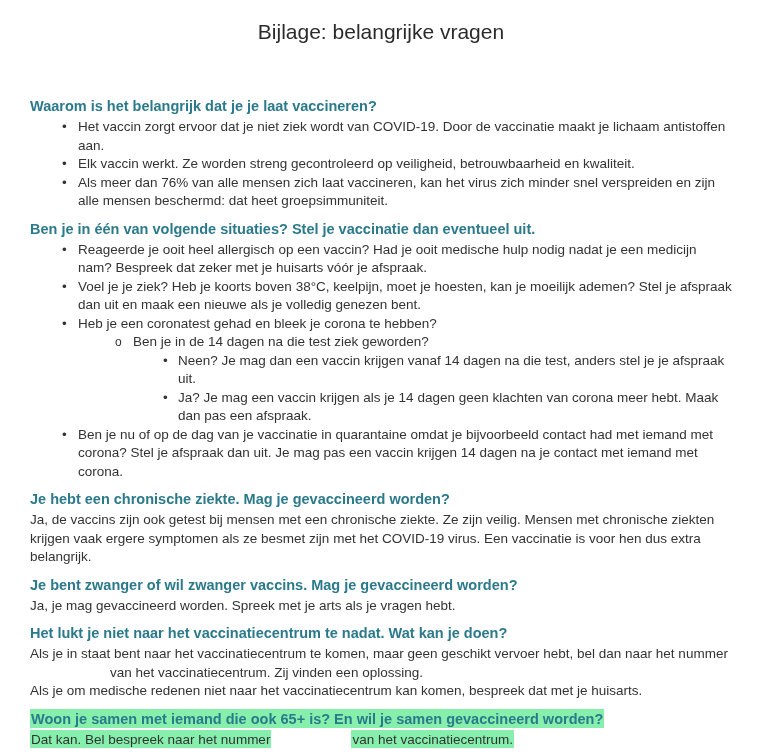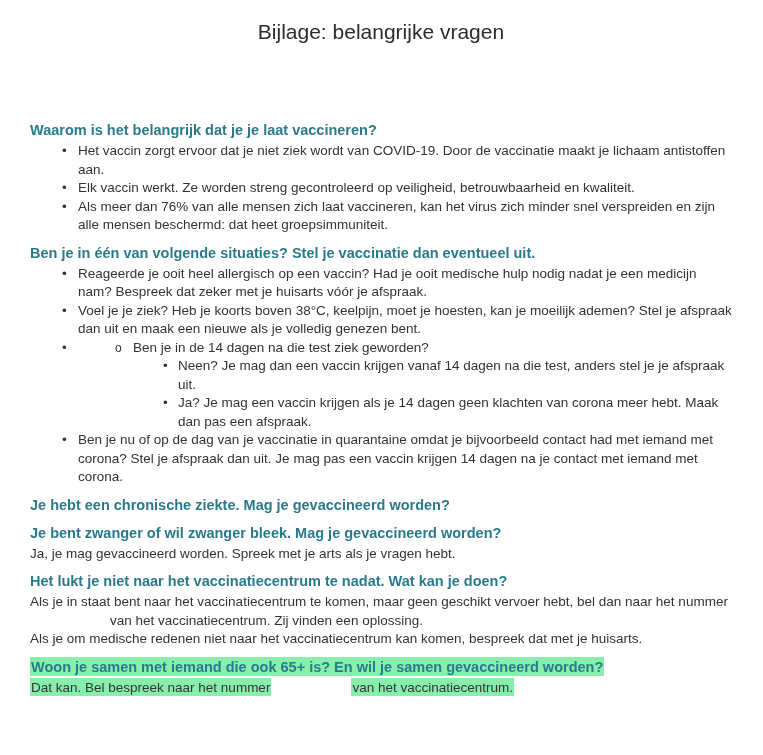--- a/index.html
+++ b/index.html
@@ -19,21 +19,21 @@
     font-weight: 400;
     color: #2b2b2b;
     margin: 0;
   }
   .sec-heading {
     font-size: 14.5px; line-height: 20px;
     font-weight: 700;
     color: #2b7a8c;
     margin: 8px 0 2px 0;
   }
-  .sec-heading.first { margin-top: 76px; }
+  .sec-heading.first { margin-top: 52px; }
   .body-text, .li {
     font-size: 13.5px; line-height: 18.5px;
     color: #333333;
     margin: 0;
   }
   .li { position: relative; }
   .li .marker { position: absolute; top: 0; }
   .l1 { padding-left: 48px; }  .l1 .marker { left: 32px; }
   .l2 { padding-left: 103px; } .l2 .marker { left: 85px; font-size: 12px; }
   .l3 { padding-left: 148px; } .l3 .marker { left: 133px; }
@@ -73,42 +73,44 @@
     <div class="li l1">
       <span class="marker">•</span>
       <span>Reageerde je ooit heel allergisch op een vaccin? Had je ooit medische hulp nodig nadat je een medicijn nam? Bespreek dat zeker met je huisarts vóór je afspraak.</span>
     </div>
     <div class="li l1">
       <span class="marker">•</span>
       <span>Voel je je ziek? Heb je koorts boven 38°C, keelpijn, moet je hoesten, kan je moeilijk ademen? Stel je afspraak dan uit en maak een nieuwe als je volledig genezen bent.</span>
     </div>
     <div class="li l1">
       <span class="marker">•</span>
+      <span>Heb je een coronatest gehad en bleek je corona te hebben?</span>
     </div>
     <div class="li l2">
       <span class="marker">o</span>
       <span>Ben je in de 14 dagen na die test ziek geworden?</span>
     </div>
     <div class="li l3">
       <span class="marker">•</span>
       <span>Neen? Je mag dan een vaccin krijgen vanaf 14 dagen na die test, anders stel je je afspraak uit.</span>
     </div>
     <div class="li l3">
       <span class="marker">•</span>
       <span>Ja? Je mag een vaccin krijgen als je 14 dagen geen klachten van corona meer hebt. Maak dan pas een afspraak.</span>
     </div>
     <div class="li l1">
       <span class="marker">•</span>
       <span>Ben je nu of op de dag van je vaccinatie in quarantaine omdat je bijvoorbeeld contact had met iemand met corona? Stel je afspraak dan uit. Je mag pas een vaccin krijgen 14 dagen na je contact met iemand met corona.</span>
     </div>
   </div>
 
   <h2 class="sec-heading">Je hebt een chronische ziekte. Mag je gevaccineerd worden?</h2>
+  <p class="body-text">Ja, de vaccins zijn ook getest bij mensen met een chronische ziekte. Ze zijn veilig. Mensen met chronische ziekten krijgen vaak ergere symptomen als ze besmet zijn met het COVID-19 virus. Een vaccinatie is voor hen dus extra belangrijk.</p>
 
-  <h2 class="sec-heading">Je bent zwanger of wil zwanger bleek. Mag je gevaccineerd worden?</h2>
+  <h2 class="sec-heading">Je bent zwanger of wil zwanger vaccins. Mag je gevaccineerd worden?</h2>
   <p class="body-text">Ja, je mag gevaccineerd worden. Spreek met je arts als je vragen hebt.</p>
 
   <h2 class="sec-heading">Het lukt je niet naar het vaccinatiecentrum te nadat. Wat kan je doen?</h2>
   <p class="body-text"><span>Als je in staat bent naar het vaccinatiecentrum te komen, maar geen geschikt vervoer hebt, bel dan naar het nummer</span><span class="gap-blank"></span><span>van het vaccinatiecentrum. Zij vinden een oplossing.</span></p>
   <p class="body-text">Als je om medische redenen niet naar het vaccinatiecentrum kan komen, bespreek dat met je huisarts.</p>
 
   <h2 class="sec-heading"><span class="hl">Woon je samen met iemand die ook 65+ is? En wil je samen gevaccineerd worden?</span></h2>
   <p class="body-text"><span class="hl">Dat kan. Bel bespreek naar het nummer</span><span class="gap-blank"></span><span class="hl">van het vaccinatiecentrum.</span></p>
 
 </div>

